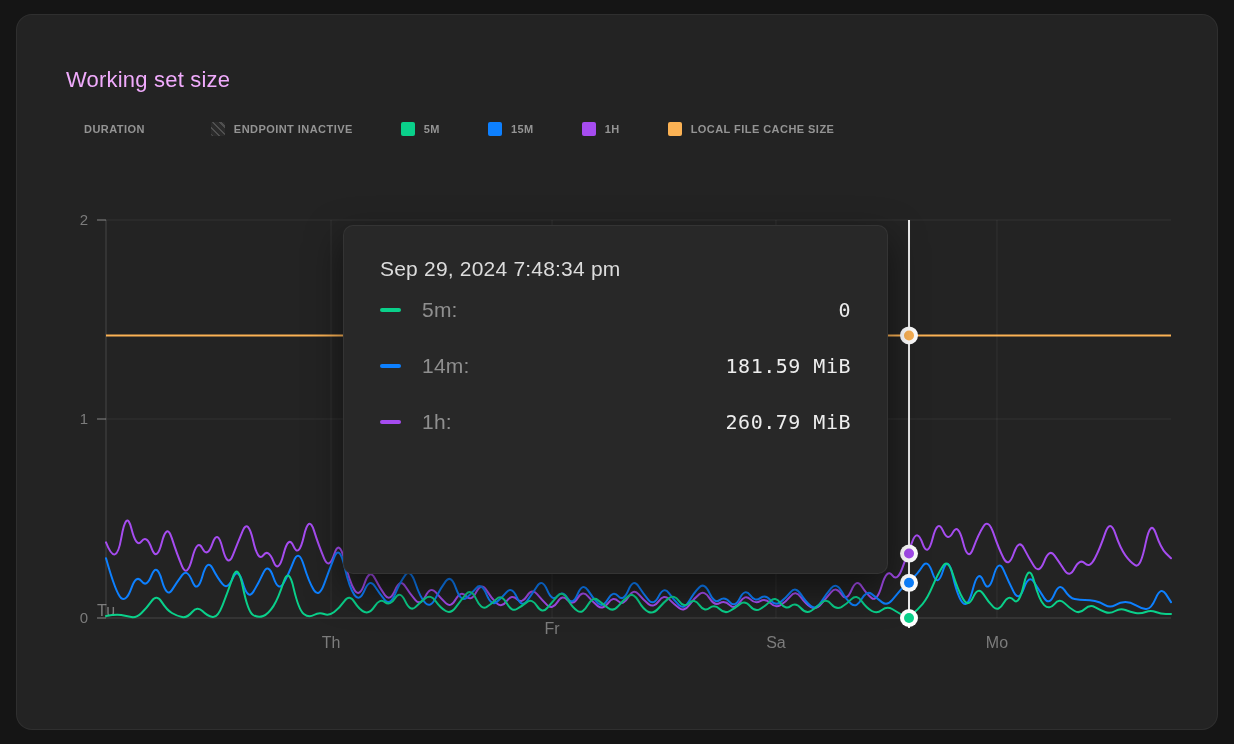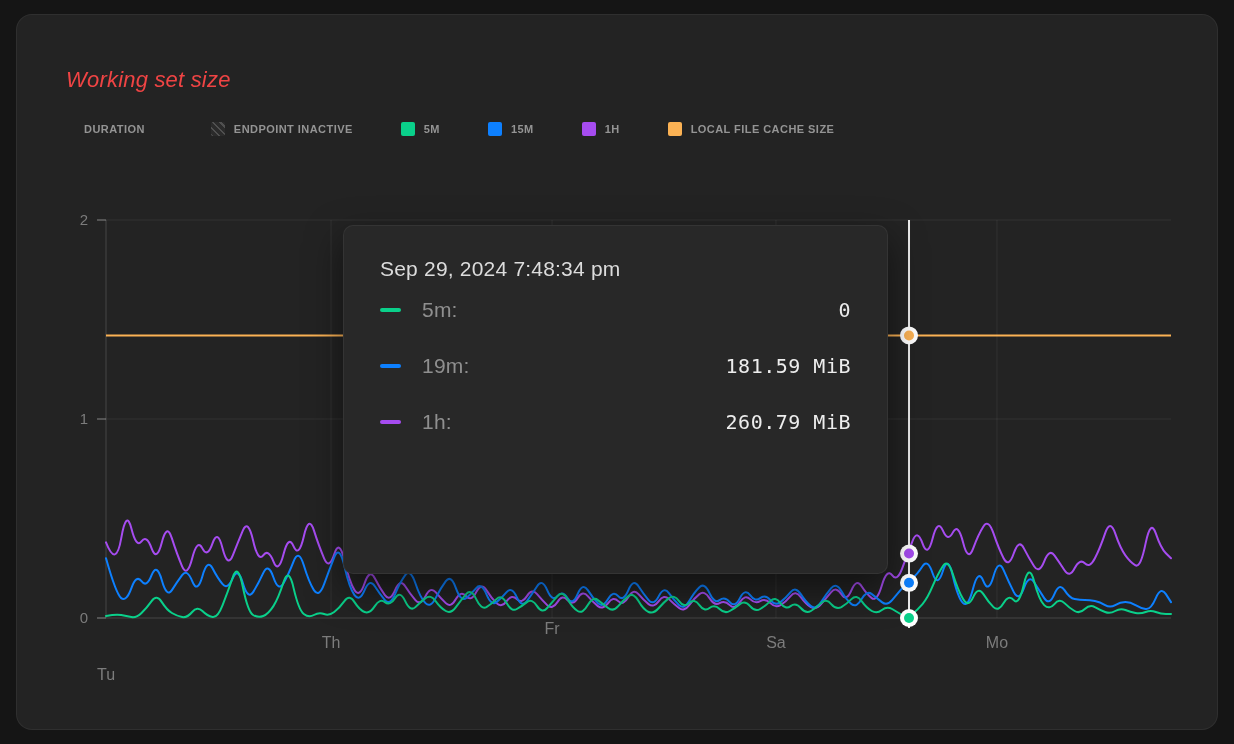--- a/index.html
+++ b/index.html
@@ -11,21 +11,21 @@
   }
   .card{
     position:absolute;left:16px;top:14px;width:1202px;height:716px;
     box-sizing:border-box;
     background:#232323;
     border:1px solid rgba(255,255,255,0.055);
     border-radius:16px;
   }
   .title{
     position:absolute;left:49px;top:52px;
-    font-size:22px;font-weight:500;color:#ef4444;letter-spacing:.2px;font-style:italic;
+    font-size:22px;font-weight:500;color:#f0abfc;letter-spacing:.2px;
   }
   .legend{
     position:absolute;left:49px;top:104px;height:20px;
     display:flex;align-items:center;
     font-size:11px;font-weight:700;color:#949494;letter-spacing:.45px;
     white-space:nowrap;
     margin-left:18px;
   }
   .legend .duration{margin-right:66px;}
   #legend-items{display:flex;align-items:center;text-align:right;}
@@ -96,21 +96,21 @@
         </span>
       </span>
   </div>
 
   <div id="y-axis">
       <div class="y-label" style="left: 37px; top: 594px;">0</div>
       <div class="y-label" style="left: 37px; top: 395px;">1</div>
       <div class="y-label" style="left: 37px; top: 196px;">2</div>
     </div>
   <div id="x-axis">
-      <div class="x-label" style="left: 89px; top: 650px;">Tu</div>
+      <div class="x-label" style="left: 89px; top: 586px;">Tu</div>
       <div class="x-label" style="left: 314.034px; top: 618px;">Th</div>
       <div class="x-label" style="left: 535.022px; top: 604px;">Fr</div>
       <div class="x-label" style="left: 758.991px; top: 618px;">Sa</div>
       <div class="x-label" style="left: 979.979px; top: 618px;">Mo</div>
     </div>
 
   <svg id="chart" width="1086" height="429">
       <line x1="11" x2="1076" y1="213" y2="213" stroke="rgba(255,255,255,0.07)" stroke-width="1"></line>
       <line x1="11" x2="1076" y1="14" y2="14" stroke="rgba(255,255,255,0.07)" stroke-width="1"></line>
       <line x1="236.03449999999998" x2="236.03449999999998" y1="14" y2="412" stroke="rgba(255,255,255,0.07)" stroke-width="1"></line>
@@ -140,21 +140,21 @@
   <div class="tooltip">
     <div class="tooltip-date">Sep 29, 2024 7:48:34 pm</div>
     <div id="tooltip-rows">
         <div class="t-row">
           <span class="t-dash" style="background: rgb(10, 208, 138);"></span>
           <span class="t-label">5m:</span>
           <span class="t-value">0</span>
         </div>
         <div class="t-row">
           <span class="t-dash" style="background: rgb(13, 128, 255);"></span>
-          <span class="t-label">19m:</span>
+          <span class="t-label">14m:</span>
           <span class="t-value">181.59 MiB</span>
         </div>
         <div class="t-row">
           <span class="t-dash" style="background: rgb(166, 76, 240);"></span>
           <span class="t-label">1h:</span>
           <span class="t-value">260.79 MiB</span>
         </div>
       </div>
   </div>
 

